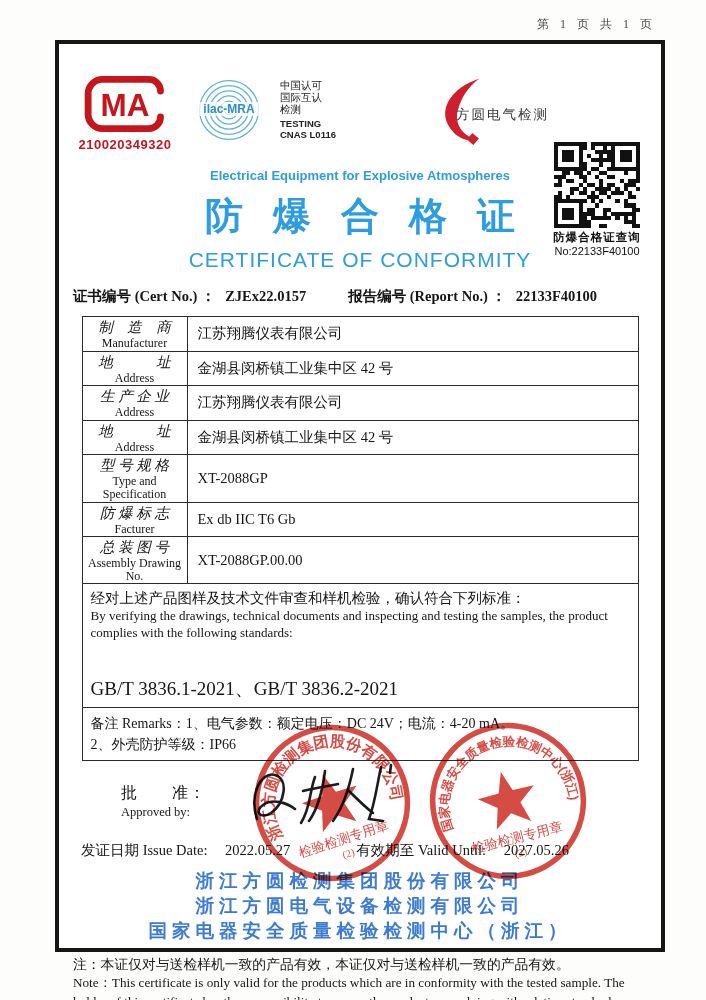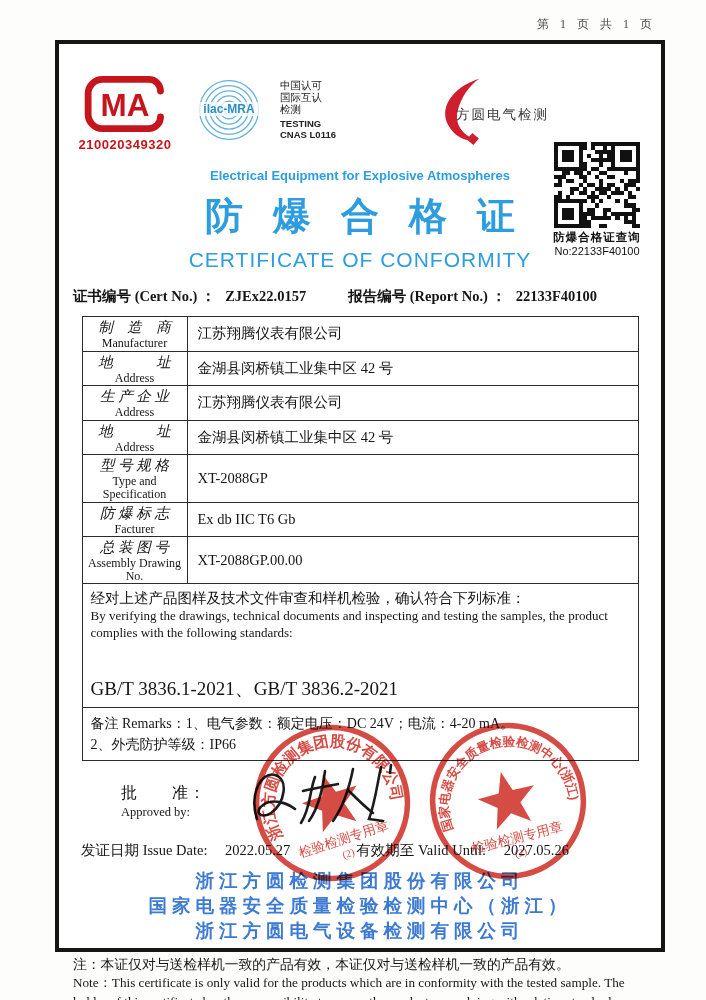--- a/index.html
+++ b/index.html
@@ -490,22 +490,22 @@
         <span class="v">2022.05.27</span>
       </div>
       <div class="grp">
         <span>有效期至 Valid Until:</span>
         <span class="v">2027.05.26</span>
       </div>
     </div>
 
     <div class="companies">
       <div>浙江方圆检测集团股份有限公司</div>
+      <div>浙江方圆电气设备检测有限公司</div>
       <div>国家电器安全质量检验检测中心（浙江）</div>
-      <div>浙江方圆电气设备检测有限公司</div>
     </div>
 
     <div class="stamp-wrap stamp-left">
       <svg viewBox="0 0 200 200">
         <circle cx="100" cy="100" r="93" fill="none" stroke="#d0332a" stroke-width="7"></circle>
         <defs>
             <path id="arcL" d="M 31,127 A 73,73 0 1 1 169,127"></path>
           </defs>
         <text font-size="19" font-weight="bold" fill="#d0332a" font-family="Liberation Sans, sans-serif">
           <textPath href="#arcL" startOffset="50%" text-anchor="middle">浙江方圆检测集团股份有限公司</textPath>

